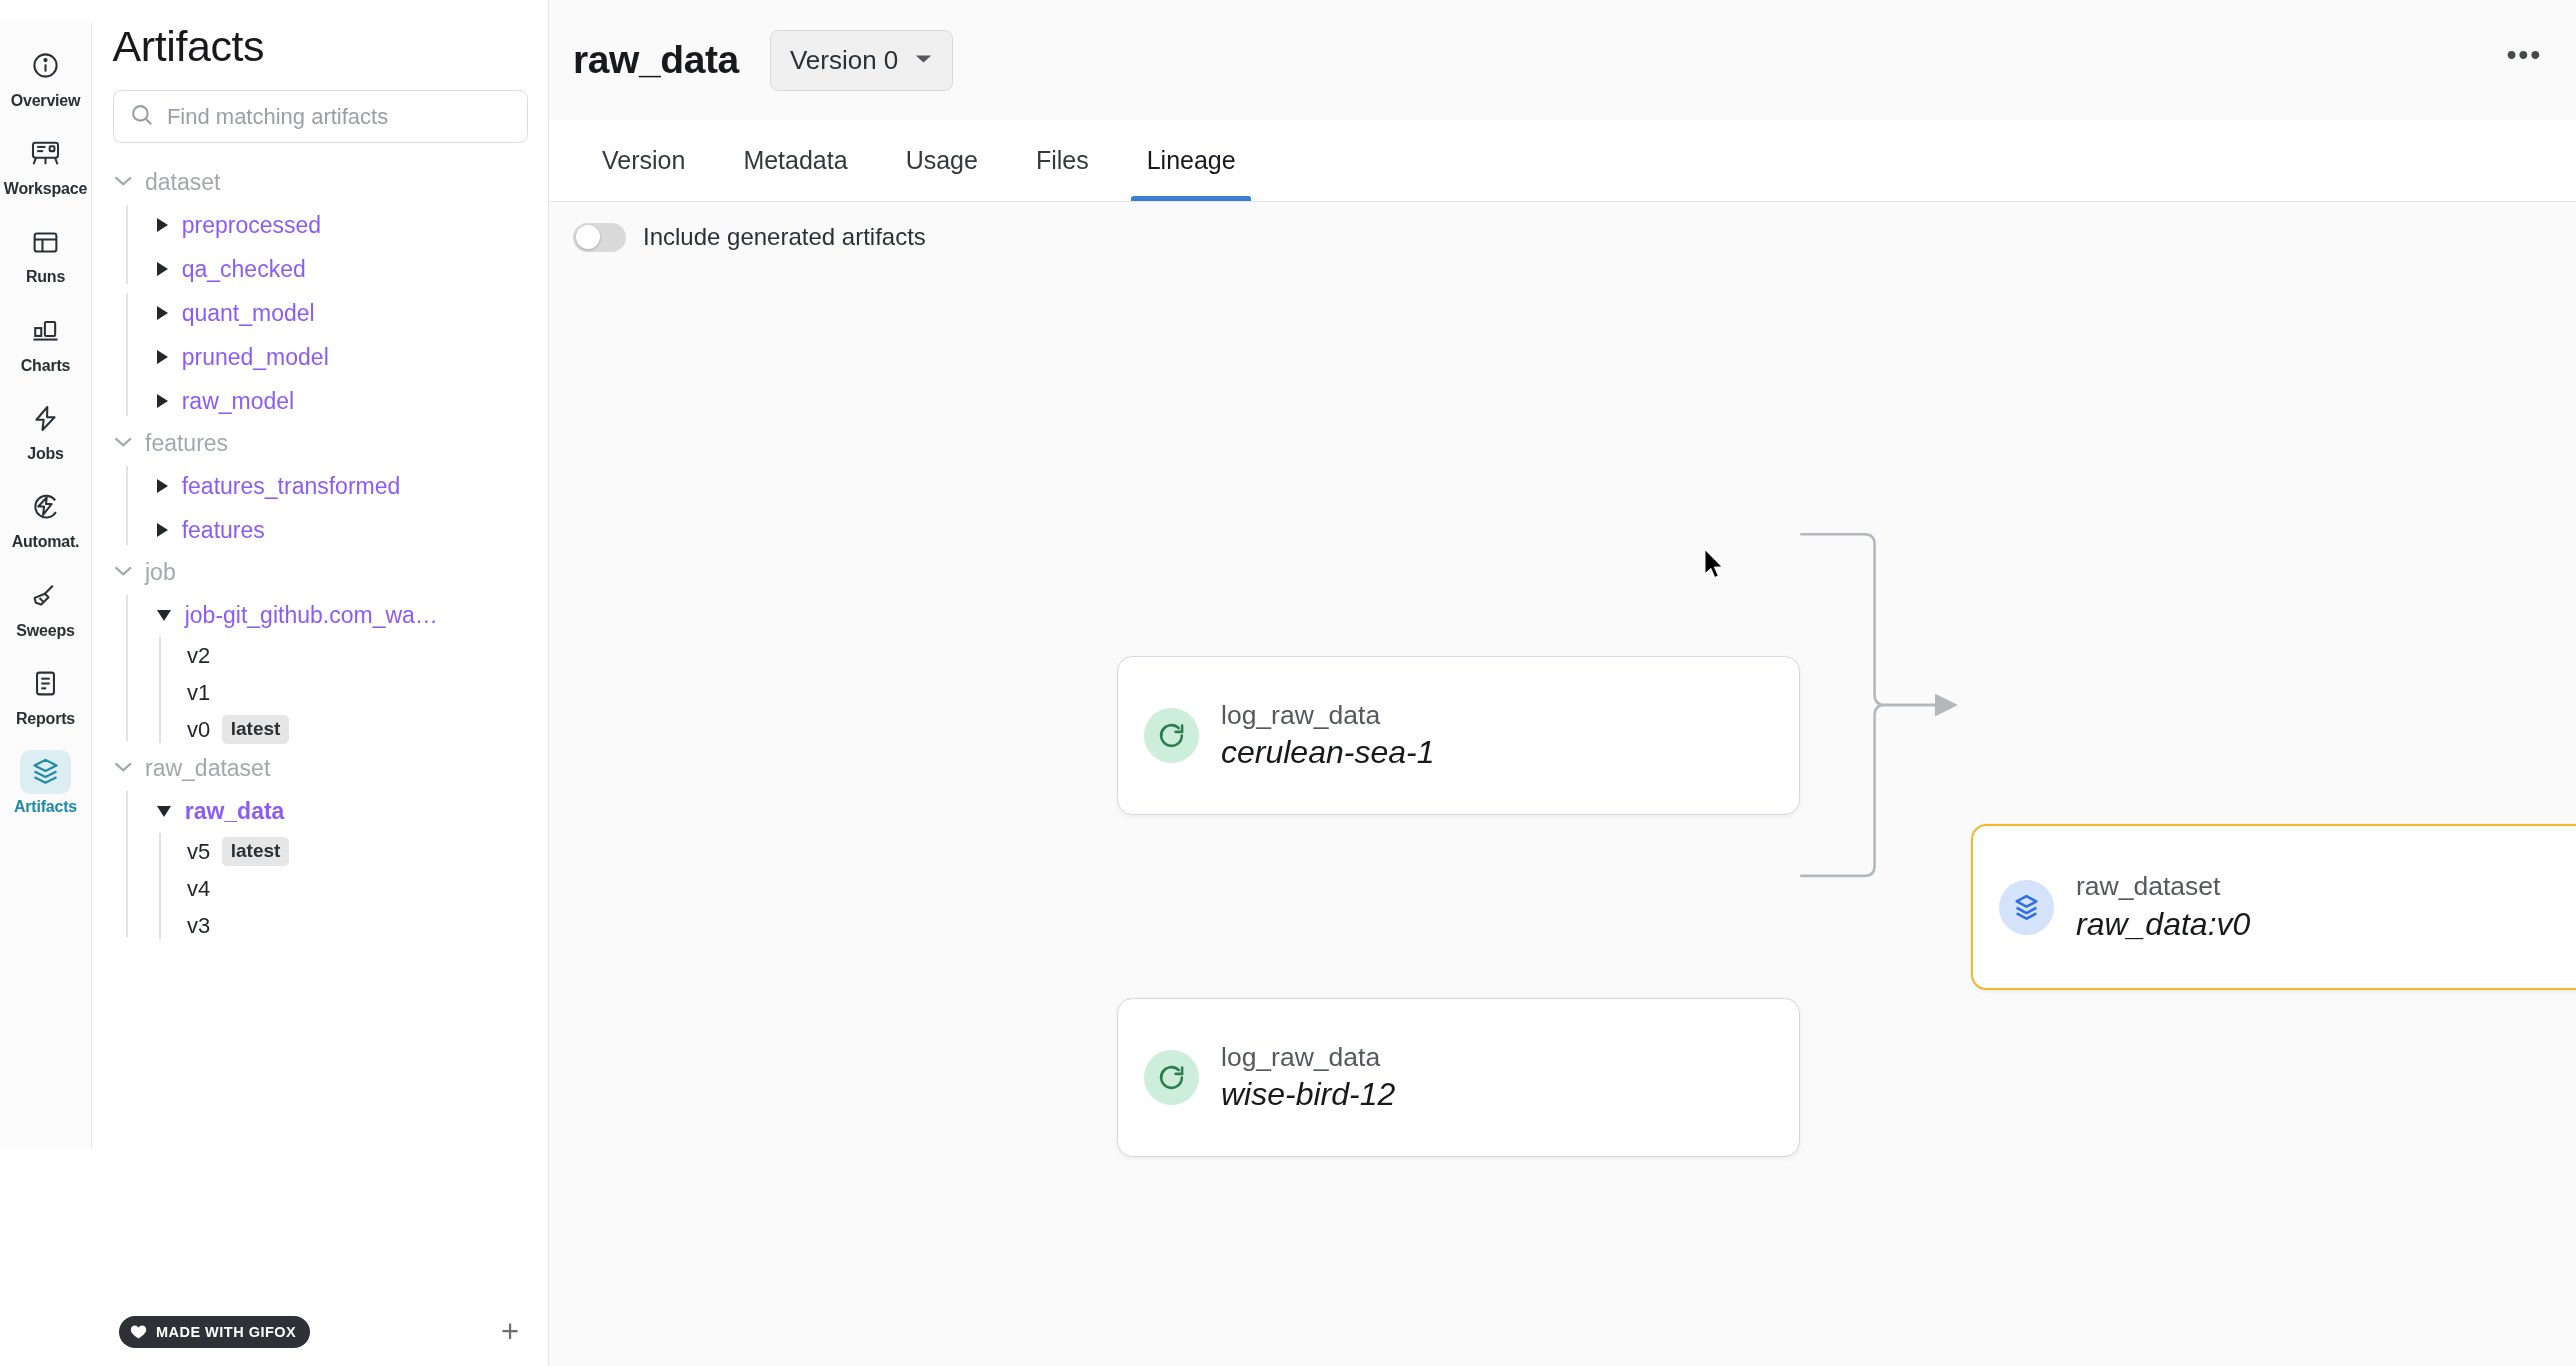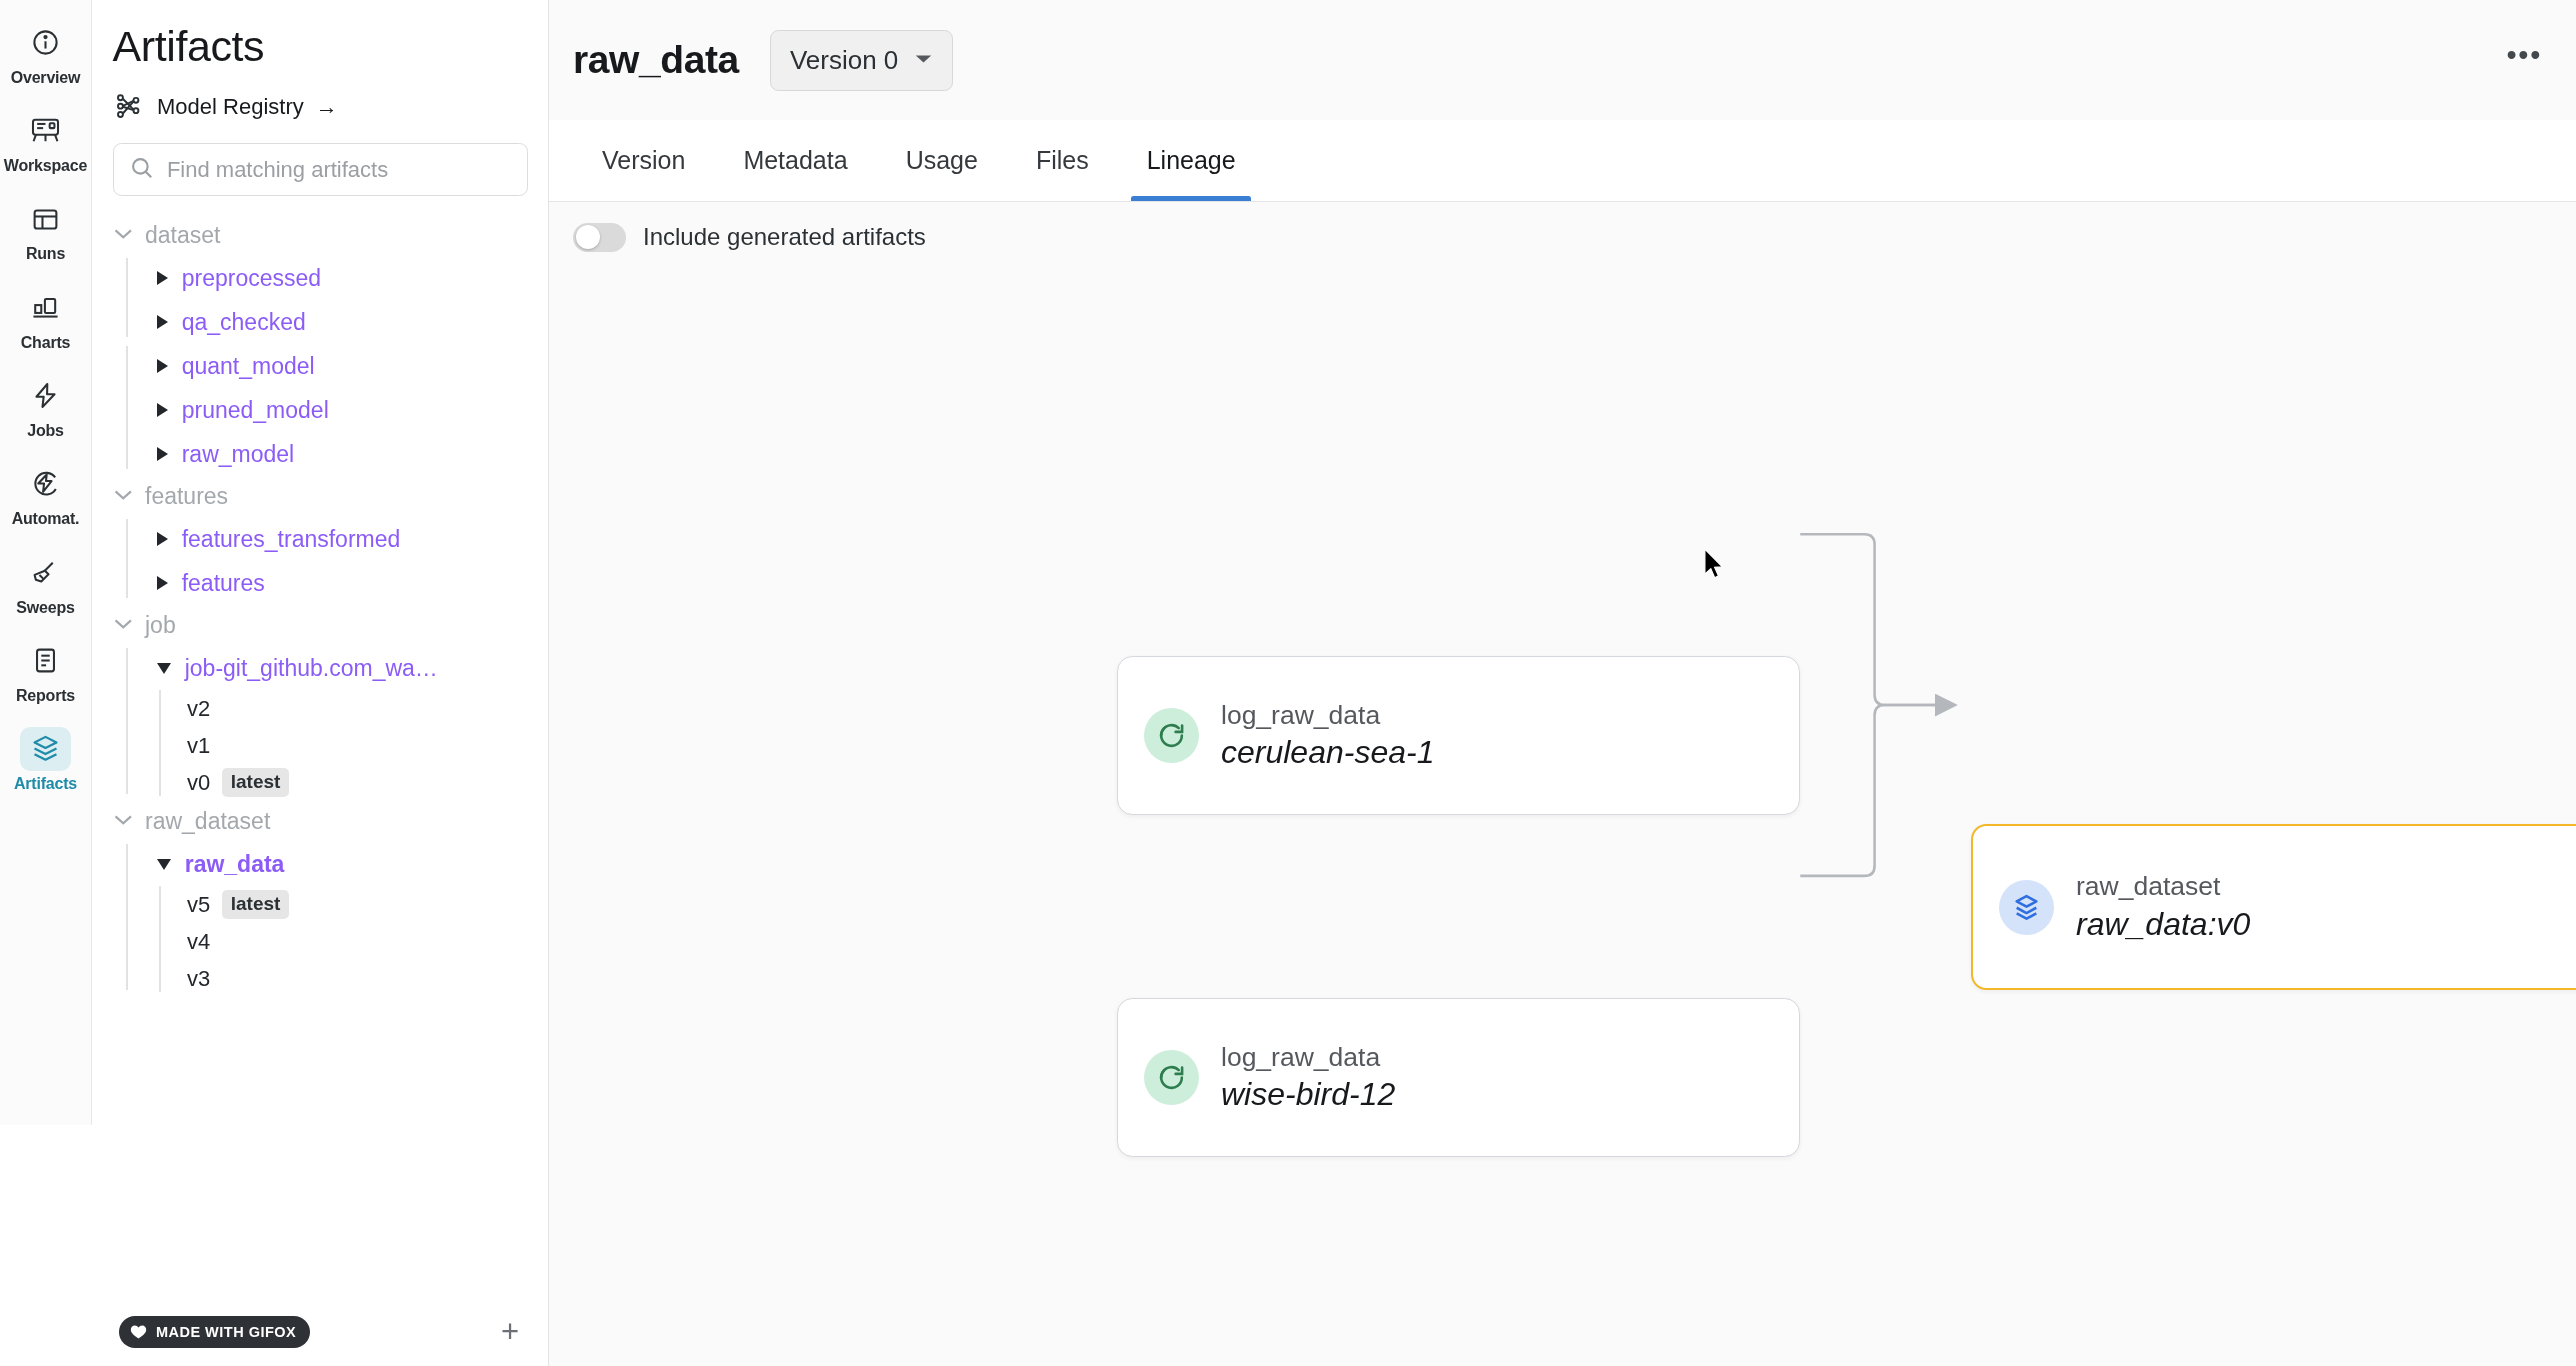--- a/index.html
+++ b/index.html
@@ -14,20 +14,21 @@
   
   .rail {
     width: 92px; height: 1125px;
     background: #fbfbfb;
     border-right: 1.7px solid #e8e8e8;
     display: flex; flex-direction: column;
     align-items: center;
     padding-top: 20.5px;
     flex: 0 0 92px;
     position: relative;
+    margin-top: 23px;
   }
   .rail-item {
     width: 82px;
     display: flex; flex-direction: column; align-items: center;
     margin-bottom: 22px;
     cursor: pointer;
   }
   .rail-ico {
     width: 51px; height: 44px;
     display: flex; align-items: center; justify-content: center;
@@ -303,37 +304,20 @@
             <path d="M3.5 16.4L12 20.7l8.5-4.3"></path>
         </svg>
       </span>
       <span class="rail-label">Artifacts</span>
     </div>
   </div>
 
   <div class="sidebar">
     <div class="sb-title">Artifacts</div>
 
-    <div class="sb-registry">
-      <span>
-        <svg width="31" height="31" viewBox="0 0 24 24" fill="none" stroke="#2b3034" stroke-width="1.5">
-          <circle cx="5" cy="6" r="1.9"></circle>
-            <circle cx="5" cy="12.5" r="1.9"></circle>
-            <circle cx="5" cy="19" r="1.9"></circle>
-          <circle cx="17" cy="8" r="1.9"></circle>
-            <circle cx="17" cy="16" r="1.9"></circle>
-          <line x1="6.8" y1="6.8" x2="15.2" y2="15.2"></line>
-            <line x1="6.8" y1="18.2" x2="15.2" y2="8.8"></line>
-          <line x1="6.9" y1="12.2" x2="15.1" y2="8.4"></line>
-            <line x1="6.9" y1="13" x2="15.1" y2="15.6"></line>
-        </svg>
-      </span>
-      <span class="sb-registry-label">Model Registry</span>
-      <span class="sb-registry-label">→</span>
-    </div>
 
     <div class="sb-search">
       <span>
         <svg width="26" height="26" viewBox="0 0 24 24" fill="none" stroke="#9a9fa4" stroke-width="1.9">
           <circle cx="10.5" cy="10.5" r="6.7"></circle>
             <line x1="15.4" y1="15.4" x2="20.5" y2="20.5"></line>
         </svg>
       </span>
       <input class="sb-search-input" value="" placeholder="Find matching artifacts" style="">
     </div>

